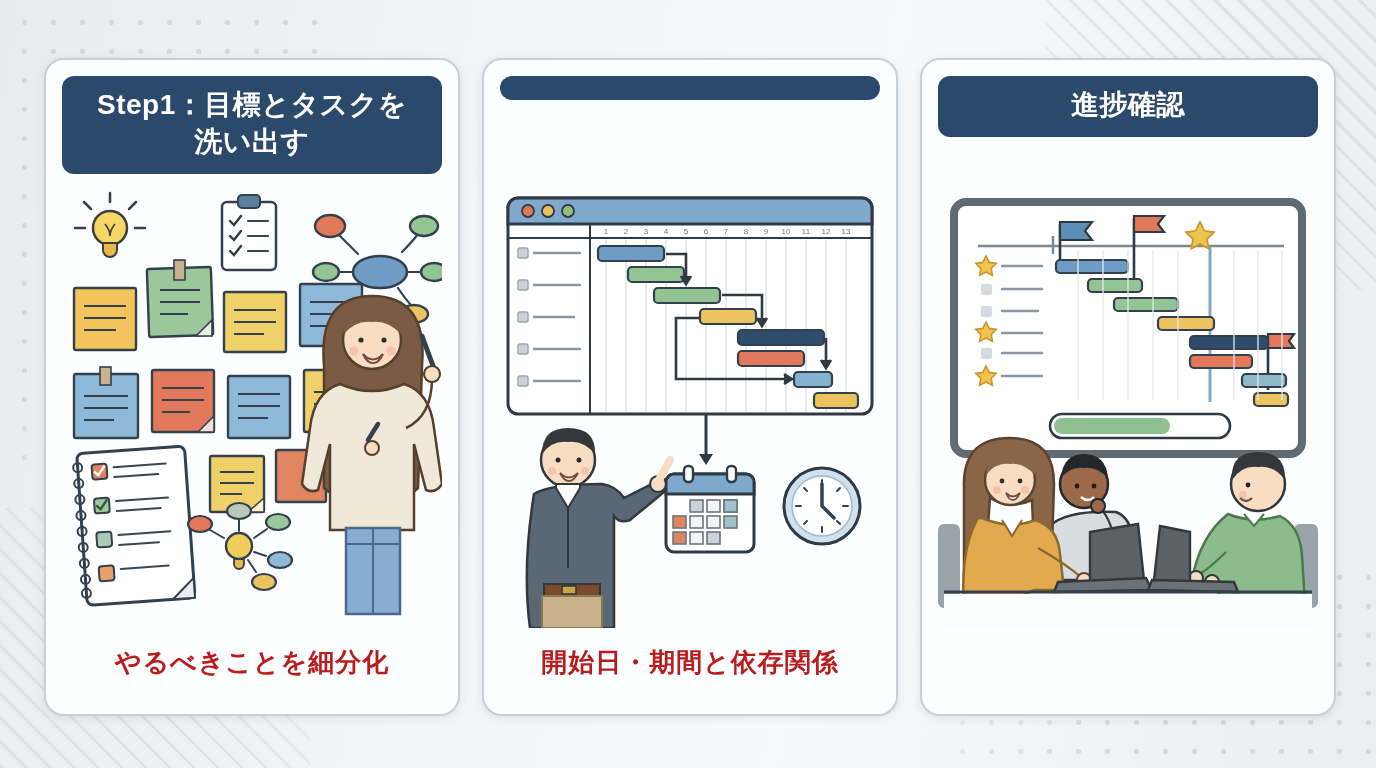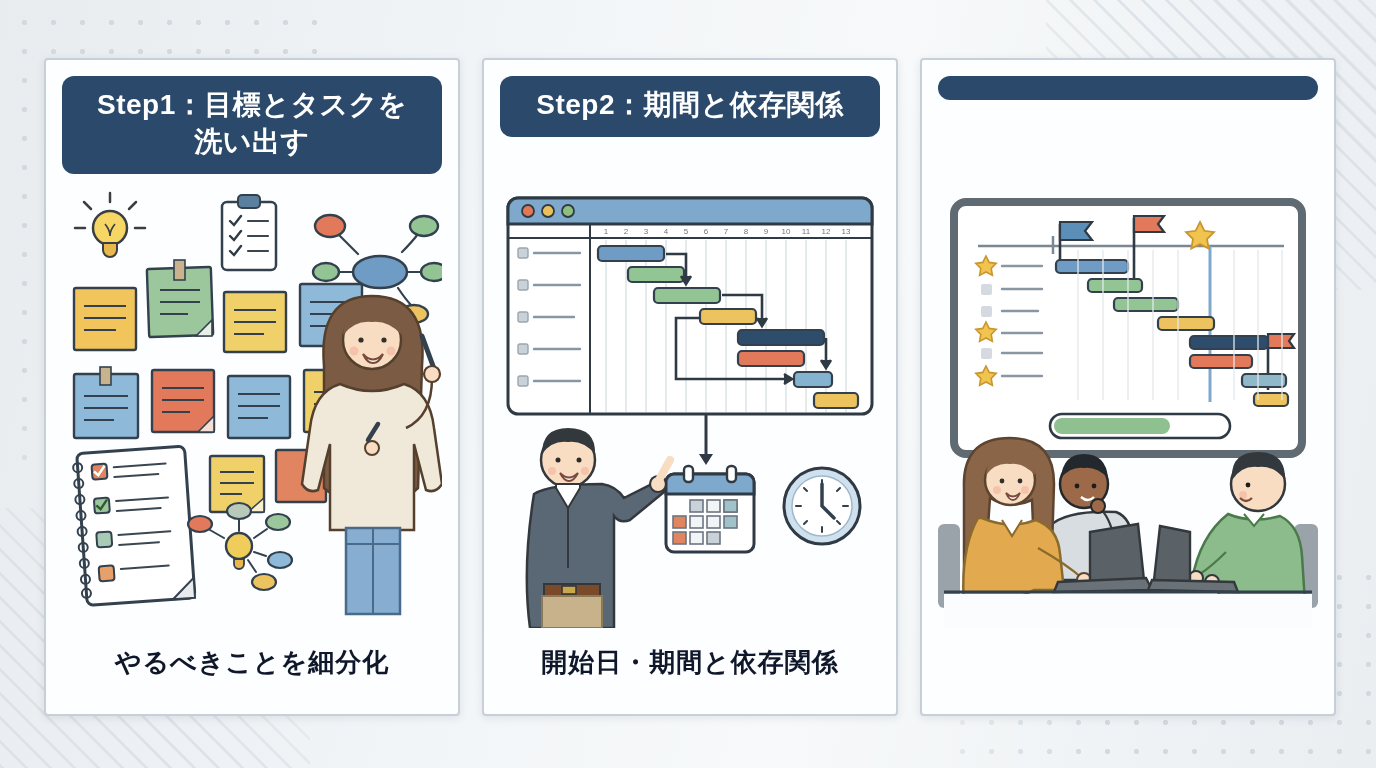--- a/index.html
+++ b/index.html
@@ -24,28 +24,28 @@
     background:repeating-linear-gradient(45deg,#dde3e8 0 3px,transparent 3px 17px);
     -webkit-mask-image:linear-gradient(45deg,#000 40%,transparent 82%);
     mask-image:linear-gradient(45deg,#000 40%,transparent 82%);}
   .dots-br{position:absolute;right:0;bottom:0;width:440px;height:215px;
     background-image:radial-gradient(circle,#d2d9df 2.4px,transparent 2.9px);
     background-size:29px 29px;background-position:12px 10px;
     -webkit-mask-image:linear-gradient(315deg,#000 45%,transparent 88%);
     mask-image:linear-gradient(315deg,#000 45%,transparent 88%);}
   
   .card{position:absolute;top:58px;width:412px;height:654px;background:#fdfeff;
-    border:2px solid #c7d0d8;border-radius:4px;box-shadow:0 2px 8px rgba(40,60,80,.10);}
+    border:2px solid #c7d0d8;border-radius:20px;box-shadow:0 2px 8px rgba(40,60,80,.10);}
   .card1{left:44px}.card2{left:482px}.card3{left:920px}
   .step-header{margin:16px 16px 0;background:#2b4a6b;border-radius:12px;
     color:#ffffff;text-align:center;padding:11px 6px 13px;}
   .step-header .line{font-size:28px;font-weight:700;line-height:1.32;letter-spacing:.5px;}
   .illus{position:absolute;left:16px;top:128px;width:380px;height:440px;}
   .caption{position:absolute;left:0;bottom:34px;width:100%;text-align:center;
-    font-size:26px;font-weight:700;color:#0f172a;letter-spacing:1px;}
+    font-size:26px;font-weight:700;color:#b91c1c;letter-spacing:1px;}
 </style>
 </head>
 <body>
 
 <div class="stage">
   <div class="dots-tl"></div>
   <div class="stripes-tr"></div>
   <div class="stripes-bl"></div>
   <div class="dots-br"></div>
 
@@ -186,21 +186,20 @@
         <path d="M306 252 l10 -16" stroke="#33414e" stroke-width="4.5" stroke-linecap="round"></path>
         <rect x="284" y="340" width="54" height="86" fill="#87aed0" stroke="#4a6a8a" stroke-width="2.5"></rect>
         <path d="M311 340 v86 M284 356 h54" stroke="#4a6a8a" stroke-width="2"></path>
       </g>
     </svg>
     <div class="caption">やるべきことを細分化</div>
   </div>
 
   <div class="card card2">
     <div class="step-header">
-      <div class="line">Step2：期間と依存関係</div>
     </div>
     <svg class="illus" viewBox="0 0 380 440">
 
       <g>
         <rect x="8" y="10" width="364" height="216" rx="10" fill="#ffffff" stroke="#2f3a44" stroke-width="3"></rect>
         <path d="M8 36 v-16 a10 10 0 0 1 10 -10 h344 a10 10 0 0 1 10 10 v16 z" fill="#7fa9cc" stroke="#2f3a44" stroke-width="3"></path>
         <circle cx="28" cy="23" r="6" fill="#e07856" stroke="#2f3a44" stroke-width="1.8"></circle>
         <circle cx="48" cy="23" r="6" fill="#e8c15a" stroke="#2f3a44" stroke-width="1.8"></circle>
         <circle cx="68" cy="23" r="6" fill="#8fbf7f" stroke="#2f3a44" stroke-width="1.8"></circle>
         <path d="M8 50 h364 M90 36 v190" stroke="#2f3a44" stroke-width="2"></path>
@@ -312,20 +311,21 @@
         <rect x="44" y="396" width="56" height="12" fill="#7a4a2a" stroke="#33383d" stroke-width="2"></rect>
         <rect x="62" y="398" width="14" height="8" fill="#c9a84c" stroke="#33383d" stroke-width="1.6"></rect>
         <rect x="42" y="408" width="60" height="32" fill="#c8b28c" stroke="#8a7a55" stroke-width="2"></rect>
       </g>
     </svg>
     <div class="caption">開始日・期間と依存関係</div>
   </div>
 
   <div class="card card3">
     <div class="step-header">
+      <div class="line">進捗確認</div>
     </div>
     <svg class="illus" viewBox="0 0 380 440">
 
       <g>
         <rect x="16" y="14" width="348" height="252" rx="12" fill="#ffffff" stroke="#5f6a72" stroke-width="8"></rect>
         <path d="M40 58 h306" stroke="#7a8894" stroke-width="2.5"></path>
         <path d="M115 48 v18" stroke="#7a8894" stroke-width="2.5"></path>
 
         <g>
           <g fill="#f0c44e" stroke="#c9952e" stroke-width="1.6">

